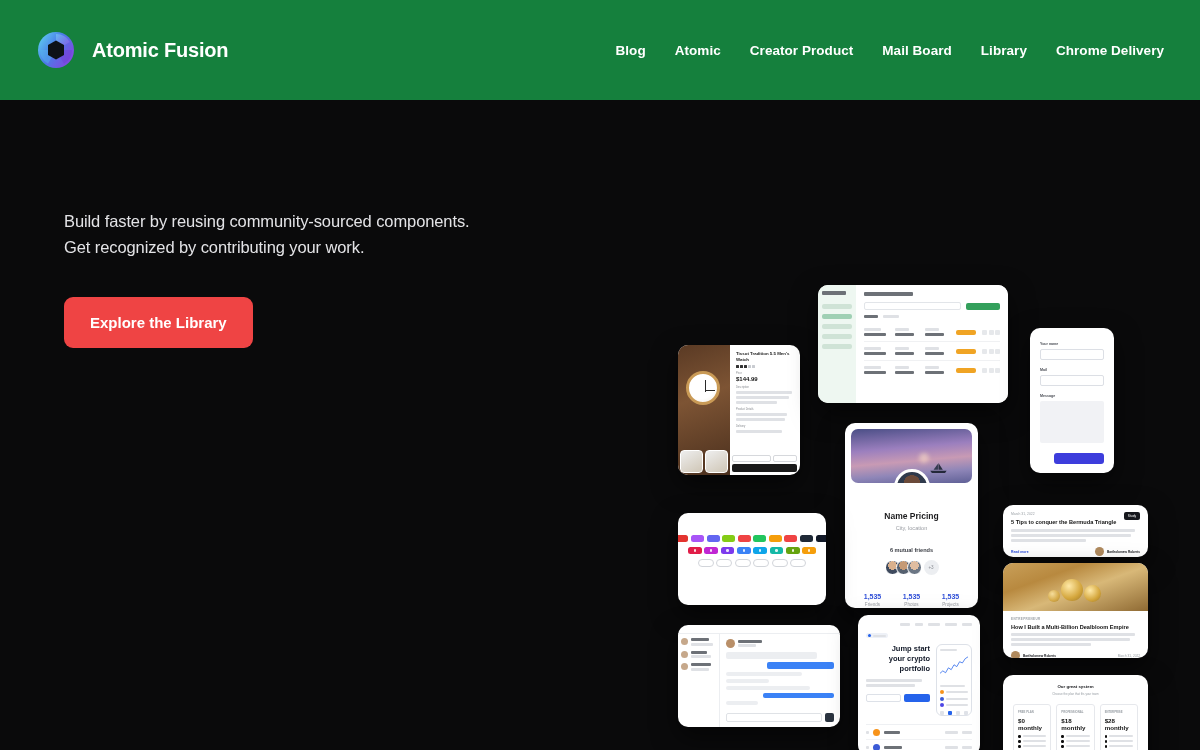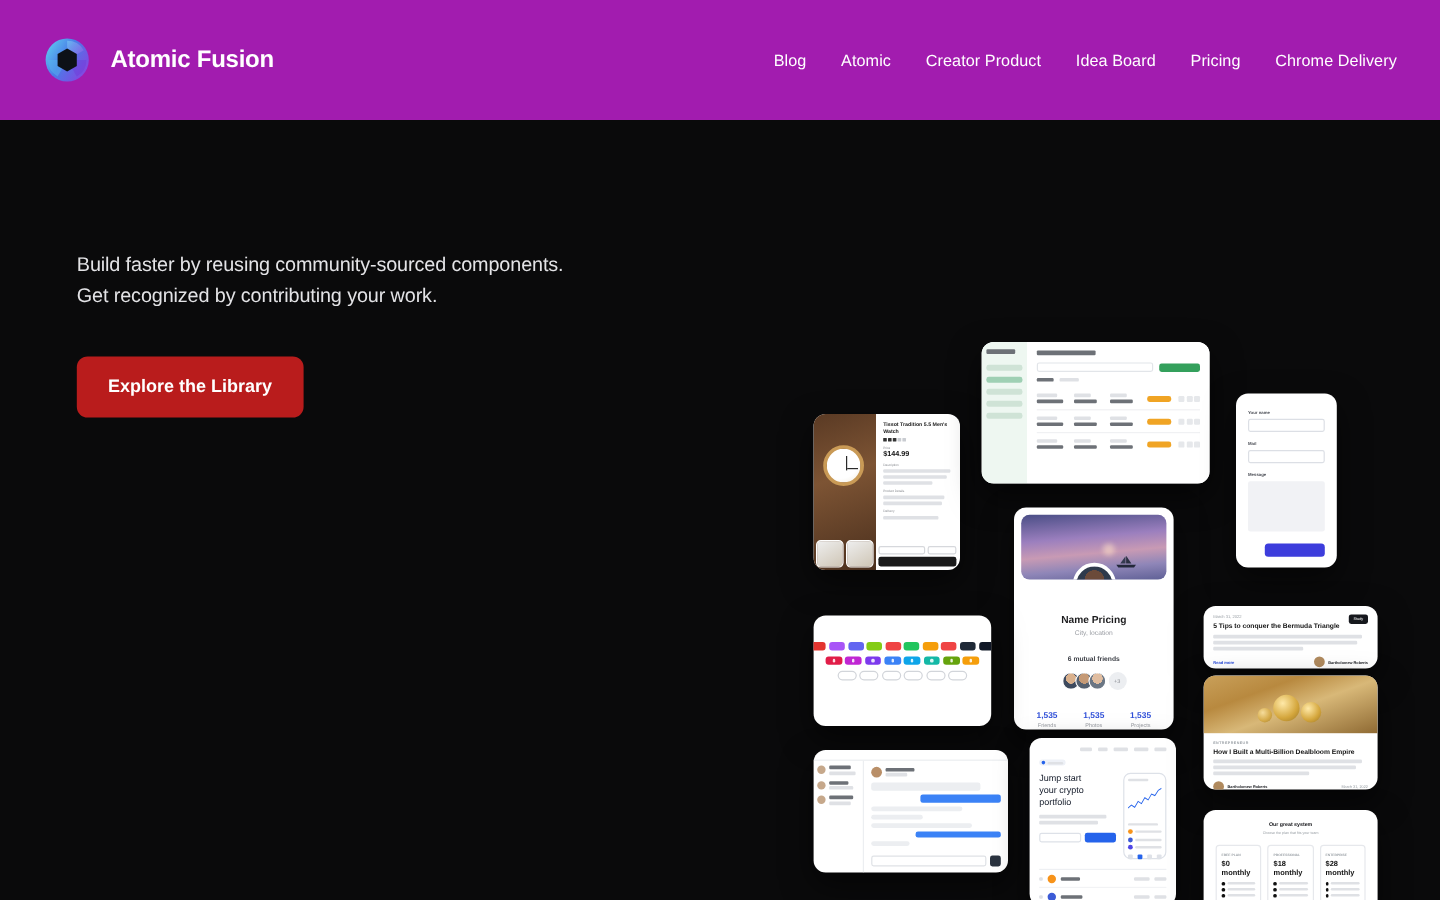--- a/index.html
+++ b/index.html
@@ -8,54 +8,54 @@
   body {
     background: #0a0a0b;
     font-family: "Liberation Sans", sans-serif;
     color: #ffffff;
     -webkit-font-smoothing: antialiased;
   }
 
   
   .header {
     height: 100px;
-    background: #a21caf;
+    background: #15803d;
     display: flex;
     align-items: center;
     padding: 0 36px 0 36px;
     position: relative;
   }
   .brand { display: flex; align-items: center; gap: 16px; }
   .logo-mark { width: 40px; height: 40px; display: block; }
   .brand-name { font-size: 20px; font-weight: bold; letter-spacing: -0.2px; color: #fff; }
 
   .nav { margin-left: auto; display: flex; align-items: center; gap: 29px; }
   .nav-link {
     font-size: 13.5px; color: #ffffff; text-decoration: none; white-space: nowrap;
-    font-weight: 400; letter-spacing: 0.05px;
+    font-weight: 700; letter-spacing: 0.05px;
   }
   .nav-cta {
     background: #4f7cf7; color: #fff; border: none; border-radius: 7px;
     padding: 11px 16px; font-size: 13.5px; font-family: inherit;
     cursor: pointer; white-space: nowrap;
   }
 
   
   .hero { display: flex; height: 650px; position: relative; }
   .hero-left { width: 560px; padding: 78px 0 0 64px; }
   .hero-title {
     font-size: 58px; font-weight: 300; line-height: 1.03;
     letter-spacing: -1.6px; color: #fff; white-space: pre-line;
   }
   .hero-sub {
     margin-top: 31px; font-size: 16.5px; line-height: 1.55;
     color: #e3e3e6; font-weight: 400; white-space: pre-line; letter-spacing: -0.1px;
   }
   .hero-btn {
-    margin-top: 37px; display: inline-block; background: #b91c1c;
+    margin-top: 37px; display: inline-block; background: #ef4444;
     color: #fff; border: none; border-radius: 9px; padding: 17px 26px;
     font-size: 15px; font-weight: bold; font-family: inherit; cursor: pointer;
   }
 
   
   .collage { position: absolute; left: 660px; top: 80px; width: 520px; height: 600px; }
   .card {
     position: absolute; background: #fff; border-radius: 10px;
     box-shadow: 0 10px 26px rgba(0,0,0,.55); overflow: hidden;
   }
@@ -161,21 +161,21 @@
   .bub.out { background:#3b82f6; margin-left:auto;}
   .chat-input { position:absolute; left:6px; right:6px; bottom:5px; display:flex; gap:3px; align-items:center;}
   .ci-field { flex:1; height:9px; border:.6px solid #dfe2e6; border-radius:2px;}
   .ci-send { width:9px; height:9px; background:#2b3440; border-radius:2px;}
 
   
   .c-crypto { left: 198px; top: 435px; width: 122px; height: 140px; background:#fff; padding:8px;}
   .cr-nav { display:flex; gap:5px; justify-content:flex-end; align-items:center; margin-bottom:7px;}
   .cr-pill { height:5px; width:22px; border-radius:6px; background:#eef1f7; display:flex; align-items:center; padding:0 2px; gap:2px;}
   .cr-hero { display:flex; gap:6px;}
-  .cr-head { font-size:7.5px; font-weight:normal; color:#111827; line-height:1.32; white-space:pre-line;}
+  .cr-head { font-size:7.5px; font-weight:bold; color:#111827; line-height:1.32; white-space:pre-line;text-align:right;}
   .cr-form { display:flex; gap:3px; margin-top:7px;}
   .cr-inp { flex:1; height:8px; border:.6px solid #dde1e8; border-radius:2px;}
   .cr-btn { width:26px; height:8px; background:#2563eb; border-radius:2px;}
   .phone { width:36px; height:72px; border:1.2px solid #dde1e8; border-radius:6px; flex:none; padding:4px 3px; background:#fff;}
   .spark { width:100%; height:22px; margin:4px 0;}
   .cr-table { margin-top:8px; border-top:.5px solid #eef0f3;}
   .cr-trow { display:flex; align-items:center; gap:4px; padding:3.5px 0; border-bottom:.5px solid #f2f3f5;}
   .coin { width:7px; height:7px; border-radius:50%; flex:none;}
 
   
@@ -223,22 +223,22 @@
       <path d="M12 33.8A16 16 0 0 1 4 20l16 0z" fill="#56b8ee" opacity=".45"></path>
       <polygon points="20,10.5 28,15 28,25 20,29.5 12,25 12,15" fill="#0d1117"></polygon>
     </svg>
     <span class="brand-name">Atomic Fusion</span>
   </div>
 
   <nav class="nav">
     <a class="nav-link" href="#">Blog</a>
     <a class="nav-link" href="#">Atomic</a>
     <a class="nav-link" href="#">Creator Product</a>
-    <a class="nav-link" href="#">Idea Board</a>
-    <a class="nav-link" href="#">Pricing</a>
+    <a class="nav-link" href="#">Mail Board</a>
+    <a class="nav-link" href="#">Library</a>
     <a class="nav-link" href="#">Chrome Delivery</a>
   </nav>
 </header>
 
 <main class="hero">
   <div class="hero-left">
     <p class="hero-sub">Build faster by reusing community-sourced components.
 Get recognized by contributing your work.</p>
     <button class="hero-btn">Explore the Library</button>
   </div>

